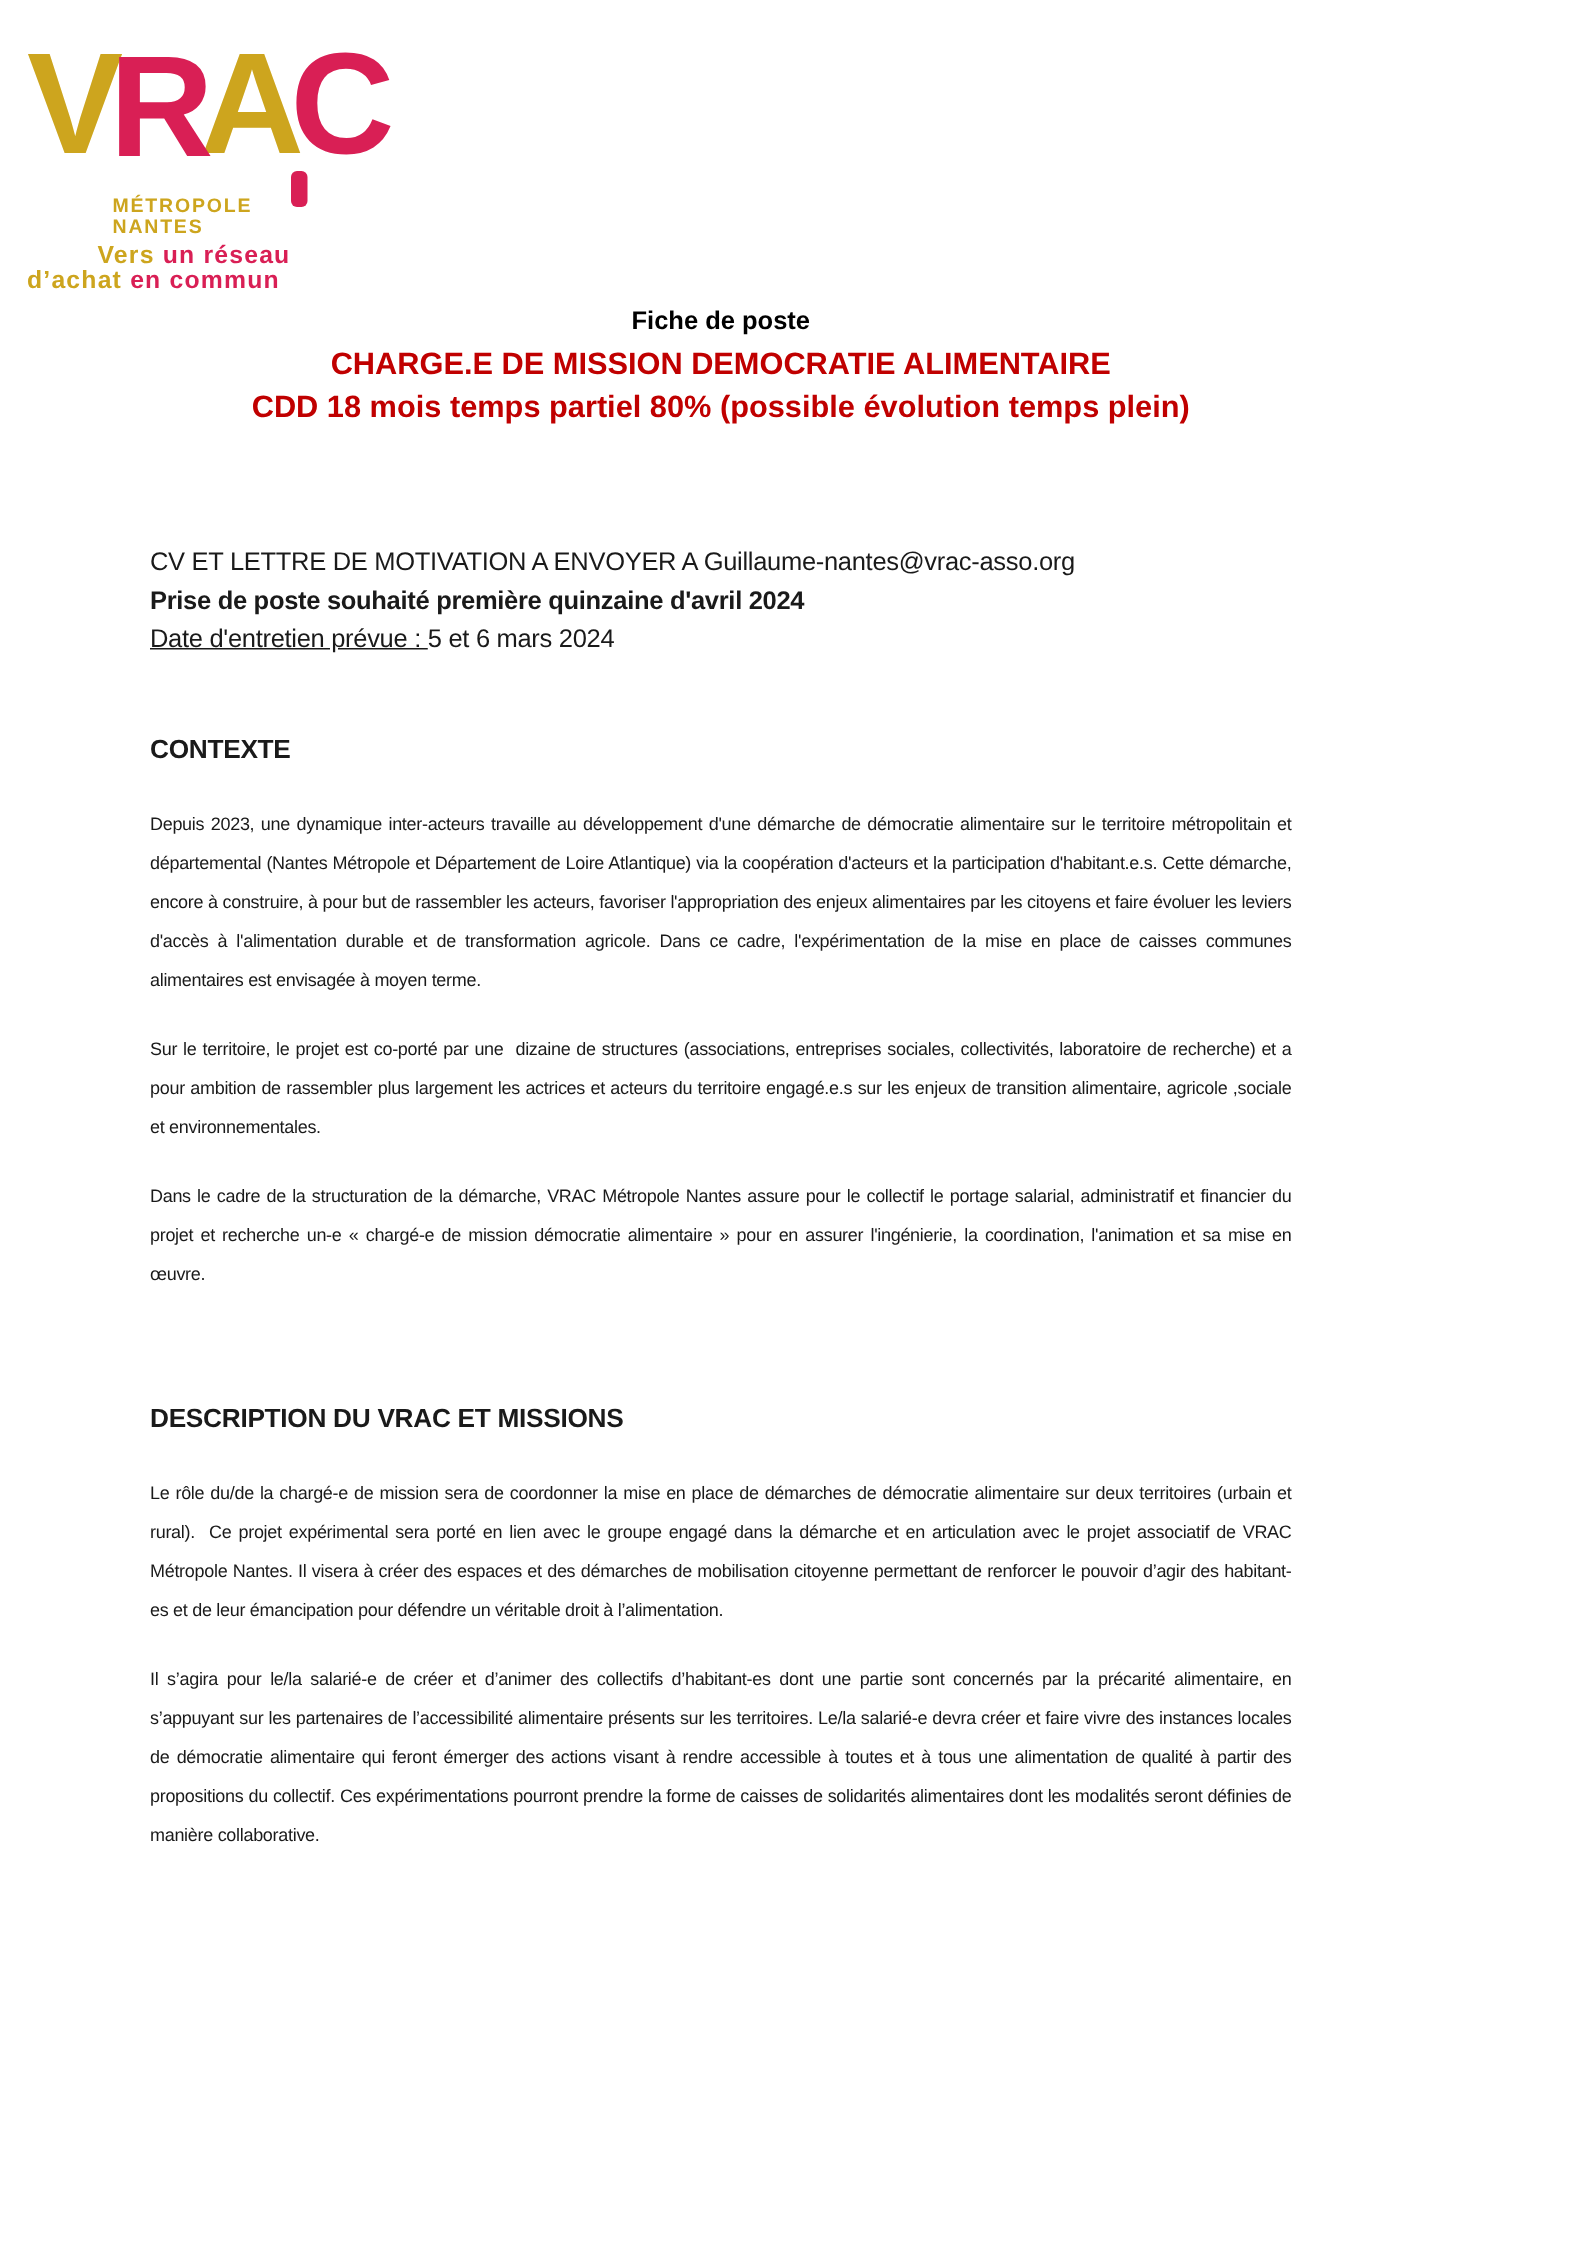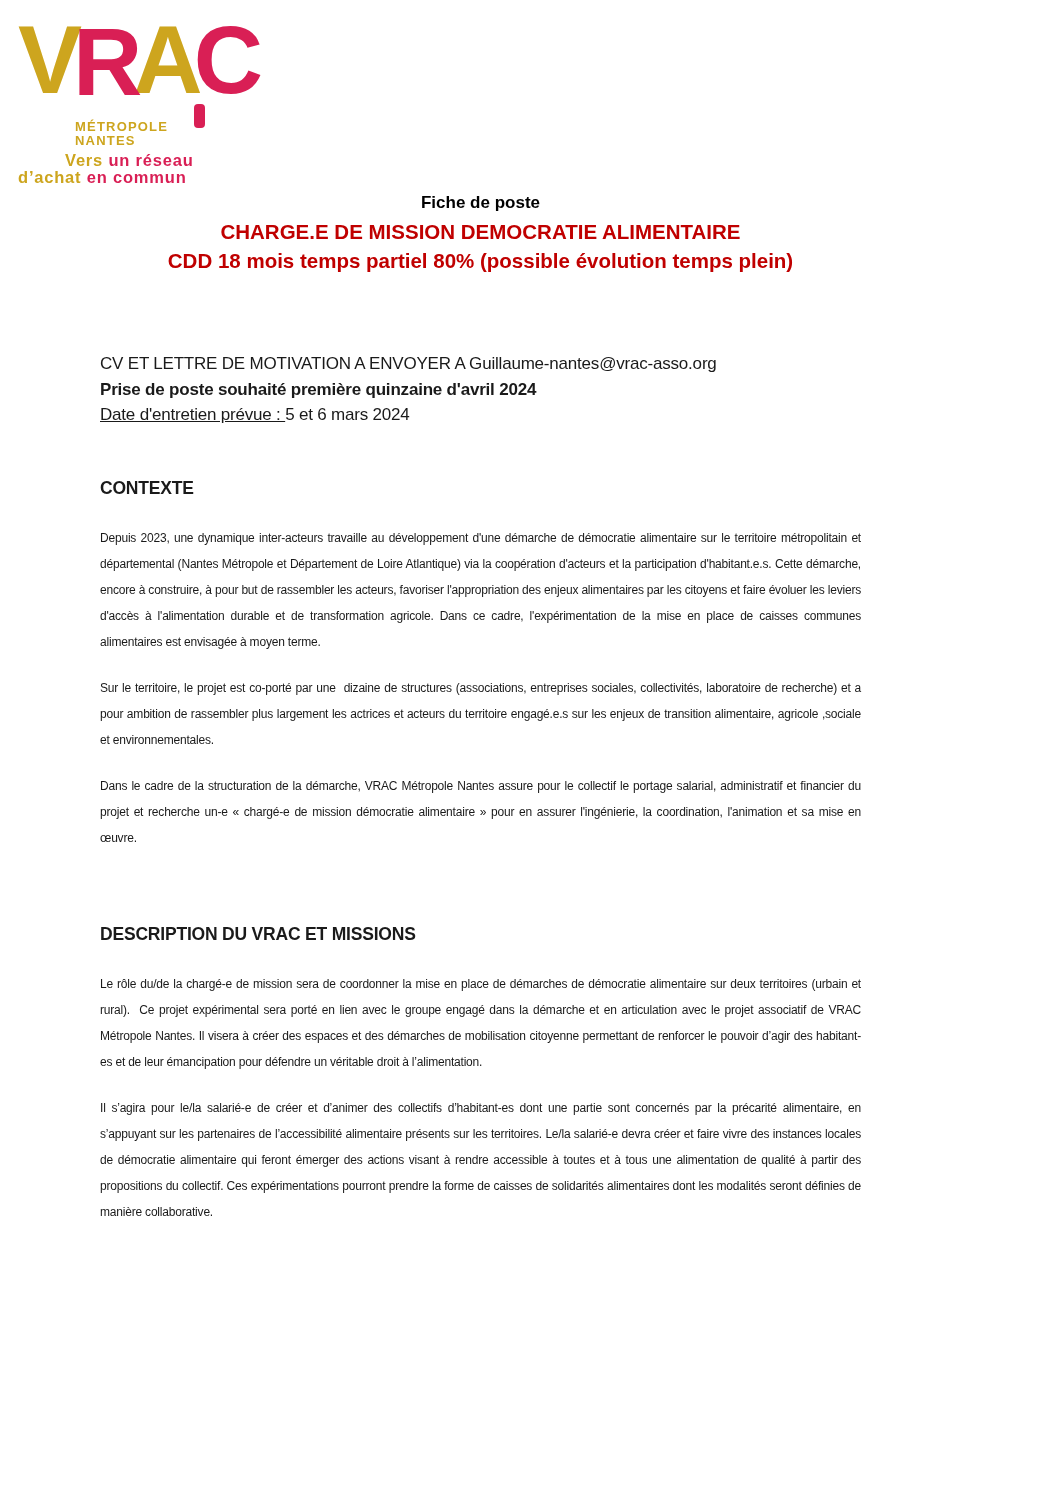--- a/index.html
+++ b/index.html
@@ -7,21 +7,21 @@
   body {
     width: 1058px;
     height: 1497px;
     position: relative;
     font-family: "Liberation Sans", sans-serif;
     color: #1a1a1a;
     overflow: hidden;
   }
 
   
-  .logo { position: absolute; left: 18px; top: 12px; width: 210px; }
+  .logo { position: absolute; left: 18px; top: 22px; width: 210px; }
   .logo-word {
     font-weight: bold;
     font-size: 96px;
     line-height: 96px;
     letter-spacing: -9px;
     white-space: nowrap;
   }
   .logo-word .lt { display: inline-block; }
   .lt-yellow { color: #CDA51E; }
   .lt-pink   { color: #D91F55; }
@@ -50,21 +50,21 @@
     letter-spacing: 0.8px;
     white-space: nowrap;
   }
   .logo-tagline .row1 { padding-left: 47px; }
   .tg-yellow { color: #CDA51E; }
   .tg-pink   { color: #D91F55; }
 
   
   .content {
     position: absolute;
-    left: 0; top: 0;
+    left: 0; top: 11px;
     width: 954px;
     padding: 0 93px 0 100px;
   }
 
   .title-block { margin-top: 192px; text-align: center; }
   .title-sub   { font-size: 17px; font-weight: bold; color: #000000; line-height: 22px; }
   .title-main  { font-size: 20.5px; font-weight: bold; color: #C00000; line-height: 29px; margin-top: 3px; }
   .title-cdd   { font-size: 20.5px; font-weight: bold; color: #C00000; line-height: 29px; }
 
   .contact-block { margin-top: 76px; font-size: 17px; line-height: 25.5px; letter-spacing: -0.2px; }

